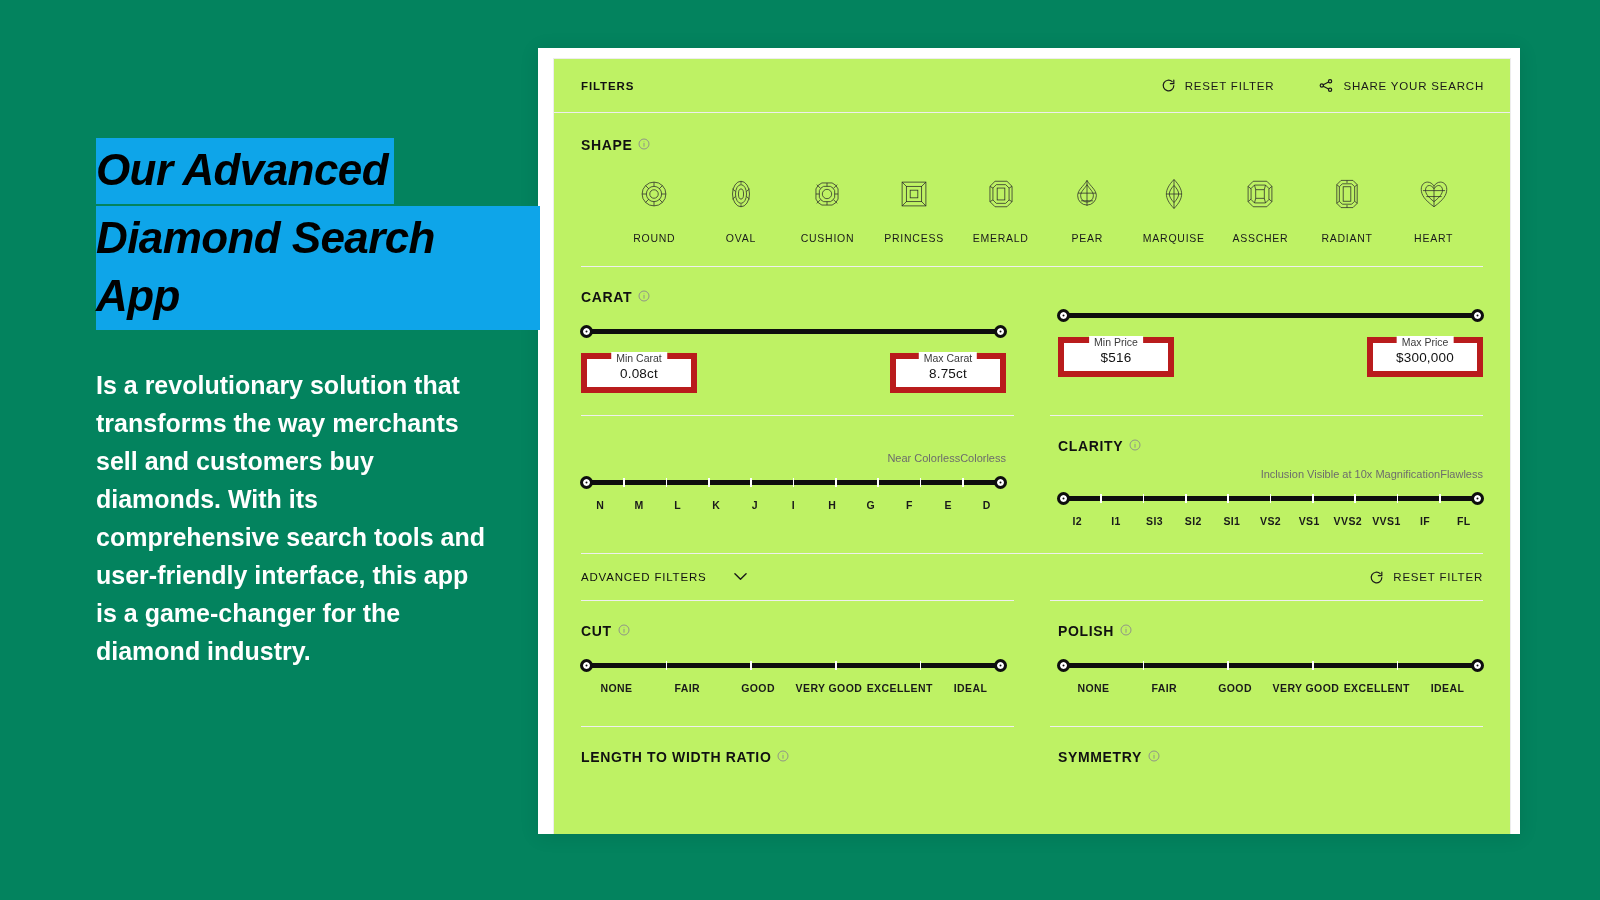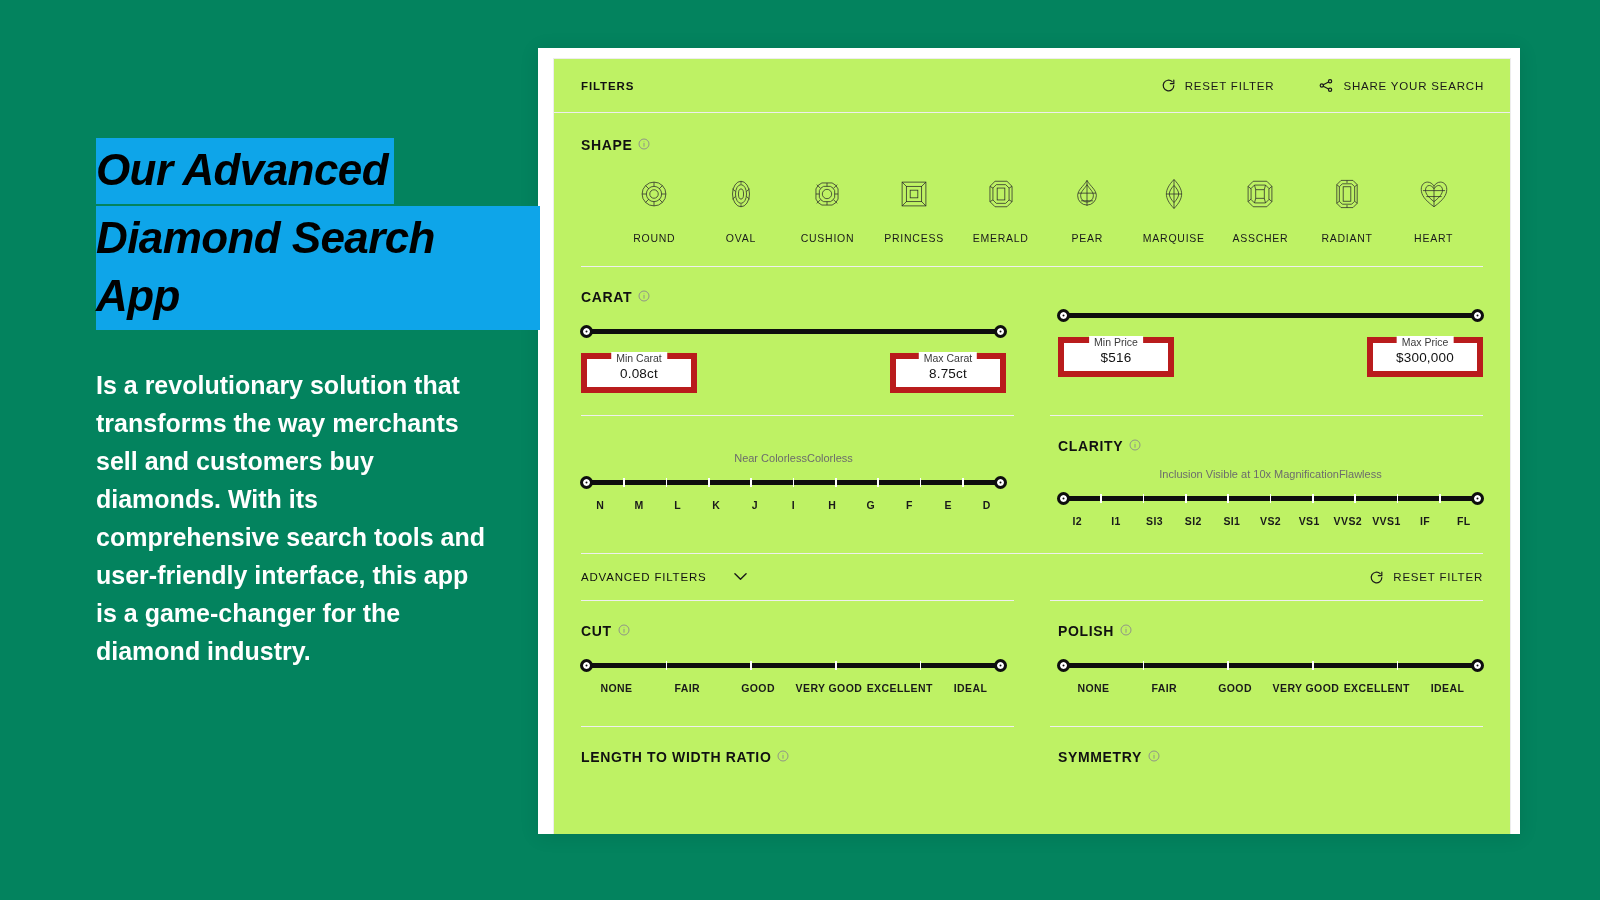--- a/index.html
+++ b/index.html
@@ -165,21 +165,21 @@
     position: absolute; top: 0;
     width: 13px; height: 13px; border-radius: 50%;
     background: #0E0E0E; border: 3.5px solid #0E0E0E;
     box-shadow: inset 0 0 0 2.5px #FFFFFF;
     cursor: pointer;
   }
   .thumb.left { left: -1px; }
   .thumb.right { right: -1px; }
 
   .endpoint-labels {
-    display: flex; justify-content: center;
+    display: flex; justify-content: flex-end;
     margin-top: 14px;
     font-size: 11px; color: #6C6C6C;
   }
 
   .scale-labels {
     display: flex; margin-top: 11px;
   }
   .scale-labels span {
     flex: 1; text-align: center;
     font-size: 10.5px; font-weight: 600; letter-spacing: 0.4px; color: #1A1A1A;

